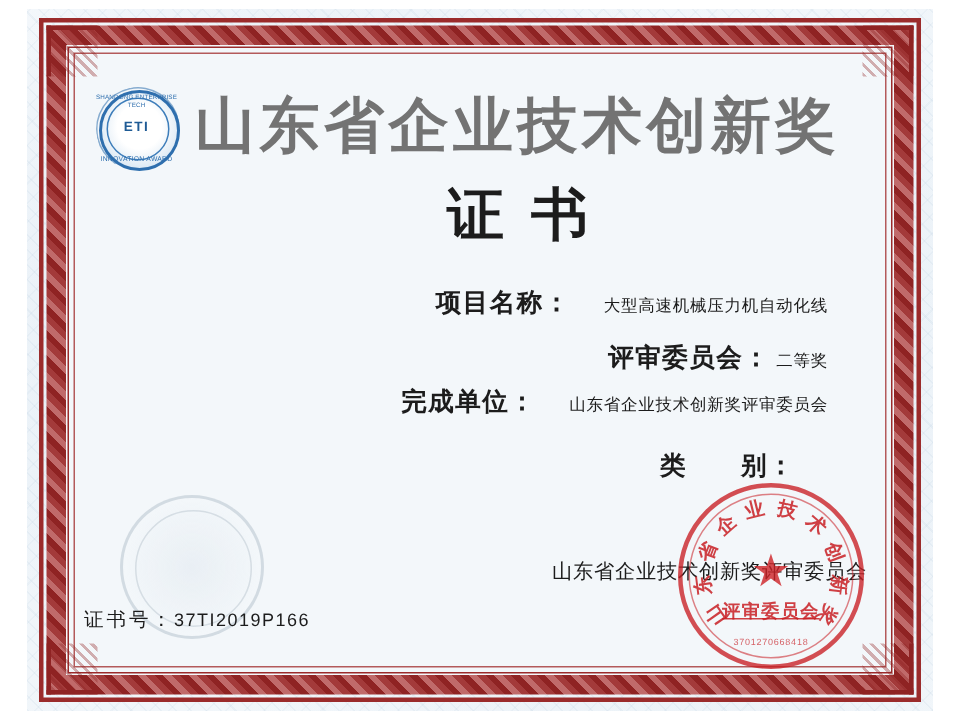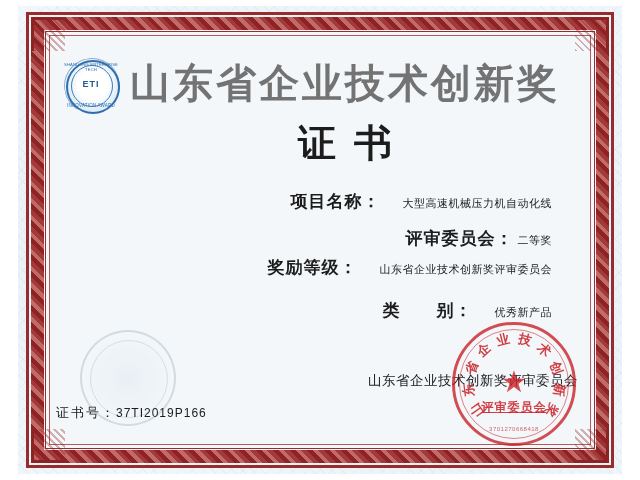--- a/index.html
+++ b/index.html
@@ -411,27 +411,26 @@
       <div class="field-label">项目名称：</div>
       <div class="field-value">大型高速机械压力机自动化线</div>
     </div>
 
     <div class="field-row row-prize">
       <div class="field-label">评审委员会：</div>
       <div class="field-value">二等奖</div>
     </div>
 
     <div class="field-row row-unit">
-      <div class="field-label">奖励等级：</div>
+      <div class="field-label">完成单位：</div>
       <div class="field-value">山东省企业技术创新奖评审委员会</div>
     </div>
 
     <div class="field-row">
       <div class="field-label spaced">类　　别：</div>
-      <div class="field-value">优秀新产品</div>
     </div>
 
   </div>
 
   <div class="emboss"></div>
 
   <div class="issuer">山东省企业技术创新奖评审委员会</div>
 
   <div class="cert-no">
     <span class="no-label">证书号：</span><span class="no-value">37TI2019P166</span>

